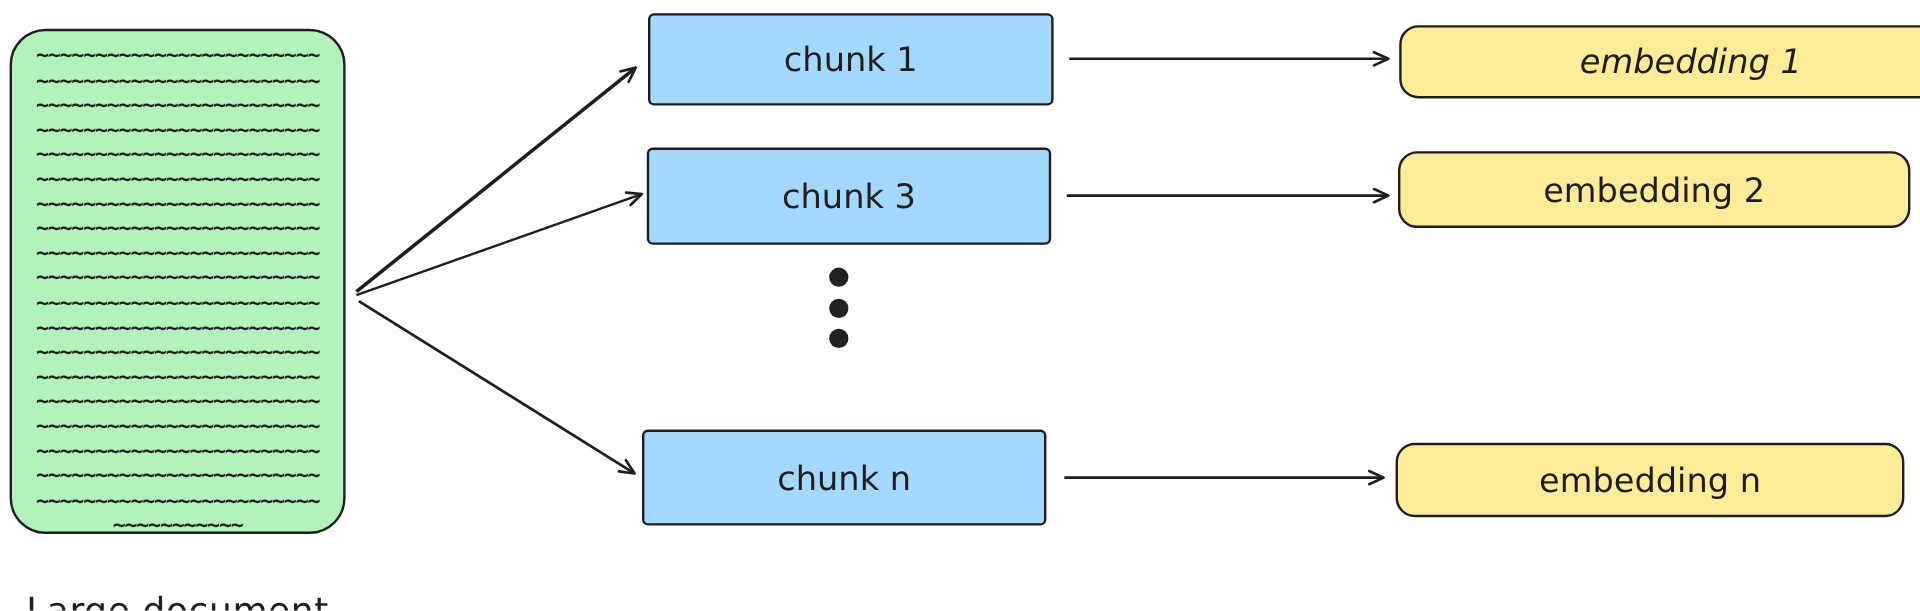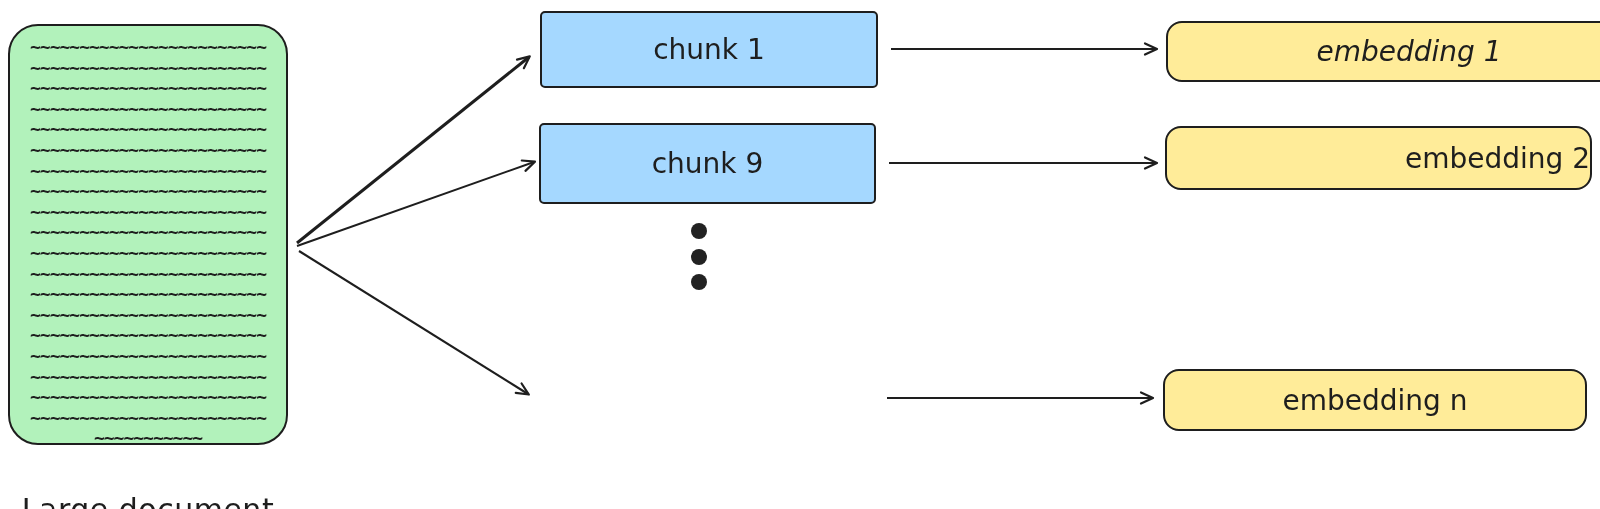--- a/index.html
+++ b/index.html
@@ -69,21 +69,21 @@
   }
   .chunk-1 { left: 540px; top: 11px;  width: 338px; height: 77px; }
   .chunk-2 { left: 539px; top: 123px; width: 337px; height: 81px; }
   .chunk-n { left: 535px; top: 358px; width: 337px; height: 80px; }
   .embedding-node {
     background: var(--embedding-fill);
     border-radius: 16px;
     font-size: 28px;
   }
   .embedding-1 { left: 1166px; top: 21px;  width: 486px; height: 61px; font-style: italic; }
-  .embedding-2 { left: 1165px; top: 126px; width: 427px; height: 64px; justify-content: flex-end; }
+  .embedding-2 { left: 1165px; top: 126px; width: 427px; height: 64px; }
   .embedding-n { left: 1163px; top: 369px; width: 424px; height: 62px; text-align: center; }
   .vertical-ellipsis {
     position: absolute;
     left: 691px; top: 223px;
     width: 16px; height: 67px;
     display: flex;
     flex-direction: column;
     justify-content: space-between;
     align-items: center;
   }
@@ -136,29 +136,32 @@
         <div>~~~~~~~~~~~~~~~~~~~~~~~~</div>
         <div>~~~~~~~~~~~</div>
       </div>
   </div>
   <div class="doc-label">Large document</div>
 
   <div class="node chunk-node chunk-1">
     <span class="node-label">chunk 1</span>
   </div>
   <div class="node chunk-node chunk-2">
-    <span class="node-label">chunk 9</span>
+    <span class="node-label">chunk 3</span>
   </div>
 
   <div class="vertical-ellipsis">
       <div class="dot"></div>
       <div class="dot"></div>
       <div class="dot"></div>
     </div>
 
+  <div class="node chunk-node chunk-n">
+    <span class="node-label">chunk n</span>
+  </div>
 
   <div class="node embedding-node embedding-1">
     <span class="node-label">embedding 1</span>
   </div>
   <div class="node embedding-node embedding-2">
     <span class="node-label">embedding 2</span>
   </div>
   <div class="node embedding-node embedding-n">
     <span class="node-label">embedding n</span>
   </div>

